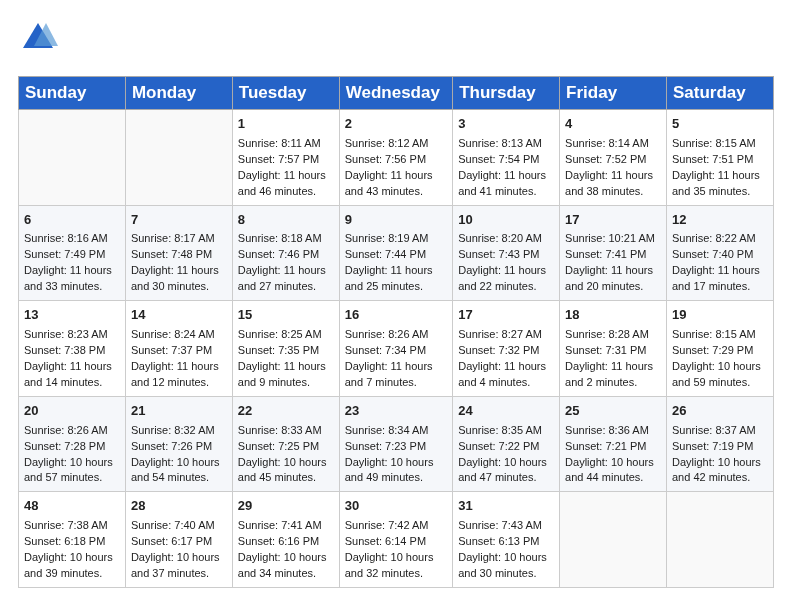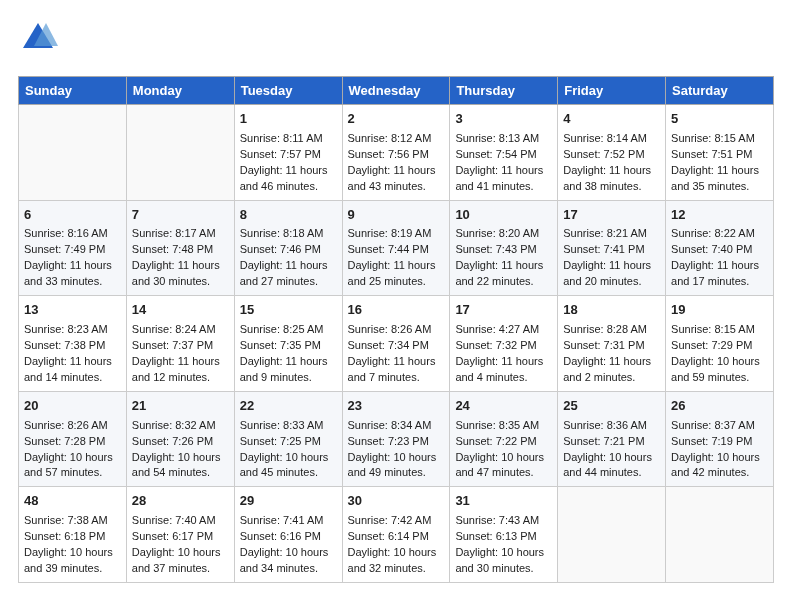--- a/index.html
+++ b/index.html
@@ -51,21 +51,21 @@
       color: #444;
     }
     table {
       width: 100%;
       border-collapse: collapse;
       font-size: 11px;
     }
     thead tr th {
       background-color: #2563c7;
       color: #fff;
-      font-size: 13px;
+      font-size: 17px;
       font-weight: bold;
       padding: 6px 6px;
       text-align: left;
       border: 1px solid #aaa;
     }
     tbody tr td {
       vertical-align: top;
       border: 1px solid #ccc;
       padding: 5px 5px;
       min-width: 100px;
@@ -131,29 +131,29 @@
           <td><span class="day-num">3</span><span>Sunrise: 8:13 AM</span><br><span>Sunset: 7:54 PM</span><br><span>Daylight: 11 hours and 41 minutes.</span></td>
           <td><span class="day-num">4</span><span>Sunrise: 8:14 AM</span><br><span>Sunset: 7:52 PM</span><br><span>Daylight: 11 hours and 38 minutes.</span></td>
           <td><span class="day-num">5</span><span>Sunrise: 8:15 AM</span><br><span>Sunset: 7:51 PM</span><br><span>Daylight: 11 hours and 35 minutes.</span></td>
         </tr>
         <tr class="row-alt">
           <td><span class="day-num">6</span><span>Sunrise: 8:16 AM</span><br><span>Sunset: 7:49 PM</span><br><span>Daylight: 11 hours and 33 minutes.</span></td>
           <td><span class="day-num">7</span><span>Sunrise: 8:17 AM</span><br><span>Sunset: 7:48 PM</span><br><span>Daylight: 11 hours and 30 minutes.</span></td>
           <td><span class="day-num">8</span><span>Sunrise: 8:18 AM</span><br><span>Sunset: 7:46 PM</span><br><span>Daylight: 11 hours and 27 minutes.</span></td>
           <td><span class="day-num">9</span><span>Sunrise: 8:19 AM</span><br><span>Sunset: 7:44 PM</span><br><span>Daylight: 11 hours and 25 minutes.</span></td>
           <td><span class="day-num">10</span><span>Sunrise: 8:20 AM</span><br><span>Sunset: 7:43 PM</span><br><span>Daylight: 11 hours and 22 minutes.</span></td>
-          <td><span class="day-num">17</span><span>Sunrise: 8:21 AM</span><br><span>Sunset: 7:41 PM</span><br><span>Daylight: 11 hours and 20 minutes.</span></td>
+          <td><span class="day-num">17</span><span>Sunrise: 10:21 AM</span><br><span>Sunset: 7:41 PM</span><br><span>Daylight: 11 hours and 20 minutes.</span></td>
           <td><span class="day-num">12</span><span>Sunrise: 8:22 AM</span><br><span>Sunset: 7:40 PM</span><br><span>Daylight: 11 hours and 17 minutes.</span></td>
         </tr>
         <tr>
           <td><span class="day-num">13</span><span>Sunrise: 8:23 AM</span><br><span>Sunset: 7:38 PM</span><br><span>Daylight: 11 hours and 14 minutes.</span></td>
           <td><span class="day-num">14</span><span>Sunrise: 8:24 AM</span><br><span>Sunset: 7:37 PM</span><br><span>Daylight: 11 hours and 12 minutes.</span></td>
           <td><span class="day-num">15</span><span>Sunrise: 8:25 AM</span><br><span>Sunset: 7:35 PM</span><br><span>Daylight: 11 hours and 9 minutes.</span></td>
           <td><span class="day-num">16</span><span>Sunrise: 8:26 AM</span><br><span>Sunset: 7:34 PM</span><br><span>Daylight: 11 hours and 7 minutes.</span></td>
-          <td><span class="day-num">17</span><span>Sunrise: 4:27 AM</span><br><span>Sunset: 7:32 PM</span><br><span>Daylight: 11 hours and 4 minutes.</span></td>
+          <td><span class="day-num">17</span><span>Sunrise: 8:27 AM</span><br><span>Sunset: 7:32 PM</span><br><span>Daylight: 11 hours and 4 minutes.</span></td>
           <td><span class="day-num">18</span><span>Sunrise: 8:28 AM</span><br><span>Sunset: 7:31 PM</span><br><span>Daylight: 11 hours and 2 minutes.</span></td>
           <td><span class="day-num">19</span><span>Sunrise: 8:15 AM</span><br><span>Sunset: 7:29 PM</span><br><span>Daylight: 10 hours and 59 minutes.</span></td>
         </tr>
         <tr class="row-alt">
           <td><span class="day-num">20</span><span>Sunrise: 8:26 AM</span><br><span>Sunset: 7:28 PM</span><br><span>Daylight: 10 hours and 57 minutes.</span></td>
           <td><span class="day-num">21</span><span>Sunrise: 8:32 AM</span><br><span>Sunset: 7:26 PM</span><br><span>Daylight: 10 hours and 54 minutes.</span></td>
           <td><span class="day-num">22</span><span>Sunrise: 8:33 AM</span><br><span>Sunset: 7:25 PM</span><br><span>Daylight: 10 hours and 45 minutes.</span></td>
           <td><span class="day-num">23</span><span>Sunrise: 8:34 AM</span><br><span>Sunset: 7:23 PM</span><br><span>Daylight: 10 hours and 49 minutes.</span></td>
           <td><span class="day-num">24</span><span>Sunrise: 8:35 AM</span><br><span>Sunset: 7:22 PM</span><br><span>Daylight: 10 hours and 47 minutes.</span></td>
           <td><span class="day-num">25</span><span>Sunrise: 8:36 AM</span><br><span>Sunset: 7:21 PM</span><br><span>Daylight: 10 hours and 44 minutes.</span></td>

